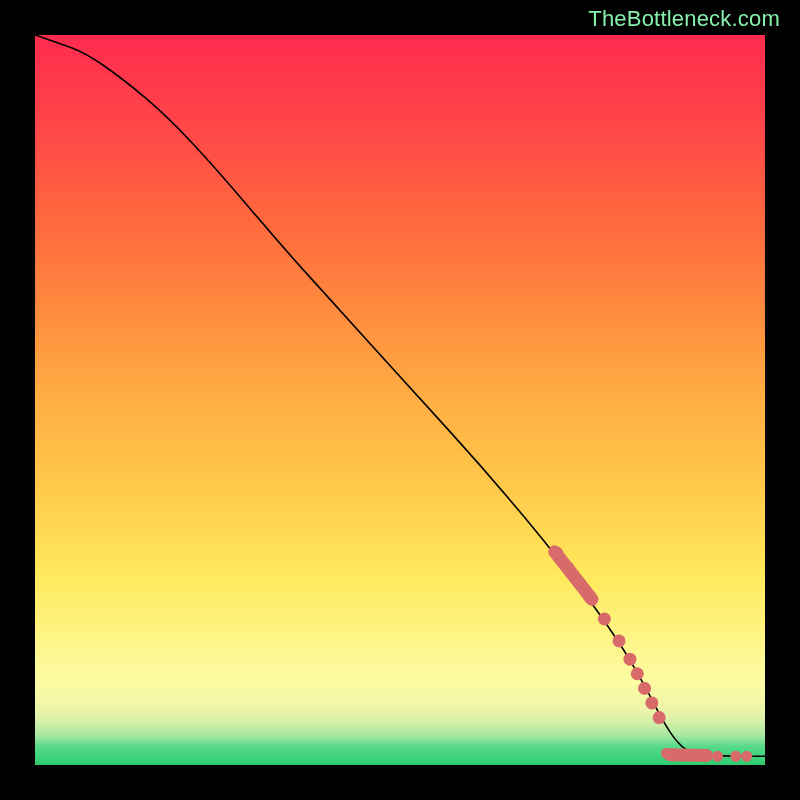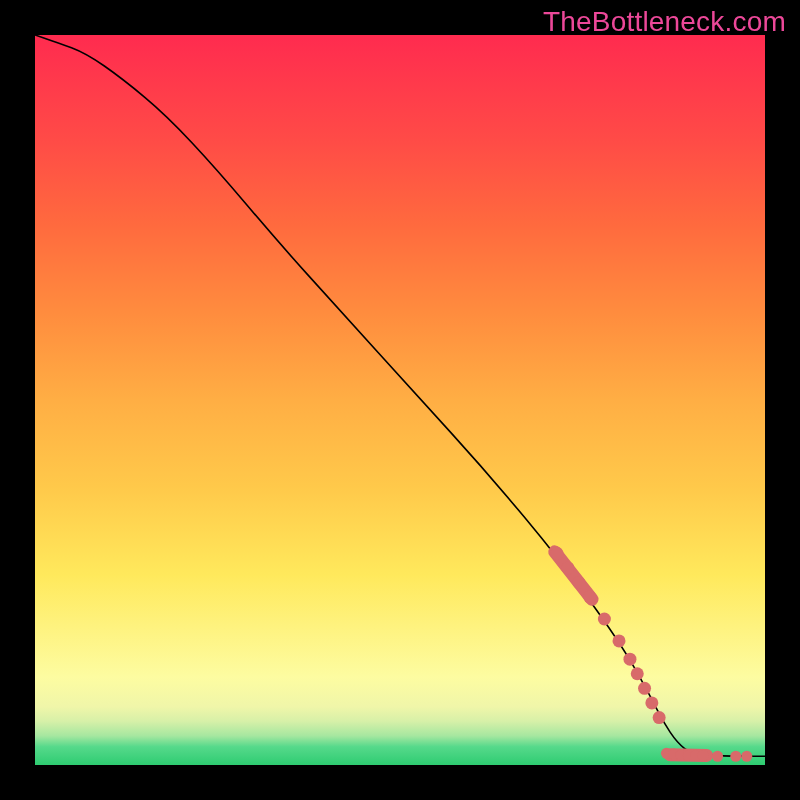--- a/index.html
+++ b/index.html
@@ -37,24 +37,24 @@
       #ff8c3e 62%,
       #ff6a3e 74%,
       #ff4a47 86%,
       #ff2b4f 100%
     );
     box-sizing: border-box;
   }
   .watermark {
     position: absolute;
     top: 6px;
-    right: 14px;
-    font-size: 28px;
+    right: 20px;
+    font-size: 22px;
     font-weight: 500;
-    color: #ec4899;
+    color: #86efac;
     letter-spacing: 0.2px;
     user-select: none;
   }
   .svg-layer {
     position: absolute;
     left: 0;
     top: 0;
     width: 730px;
     height: 730px;
   }

